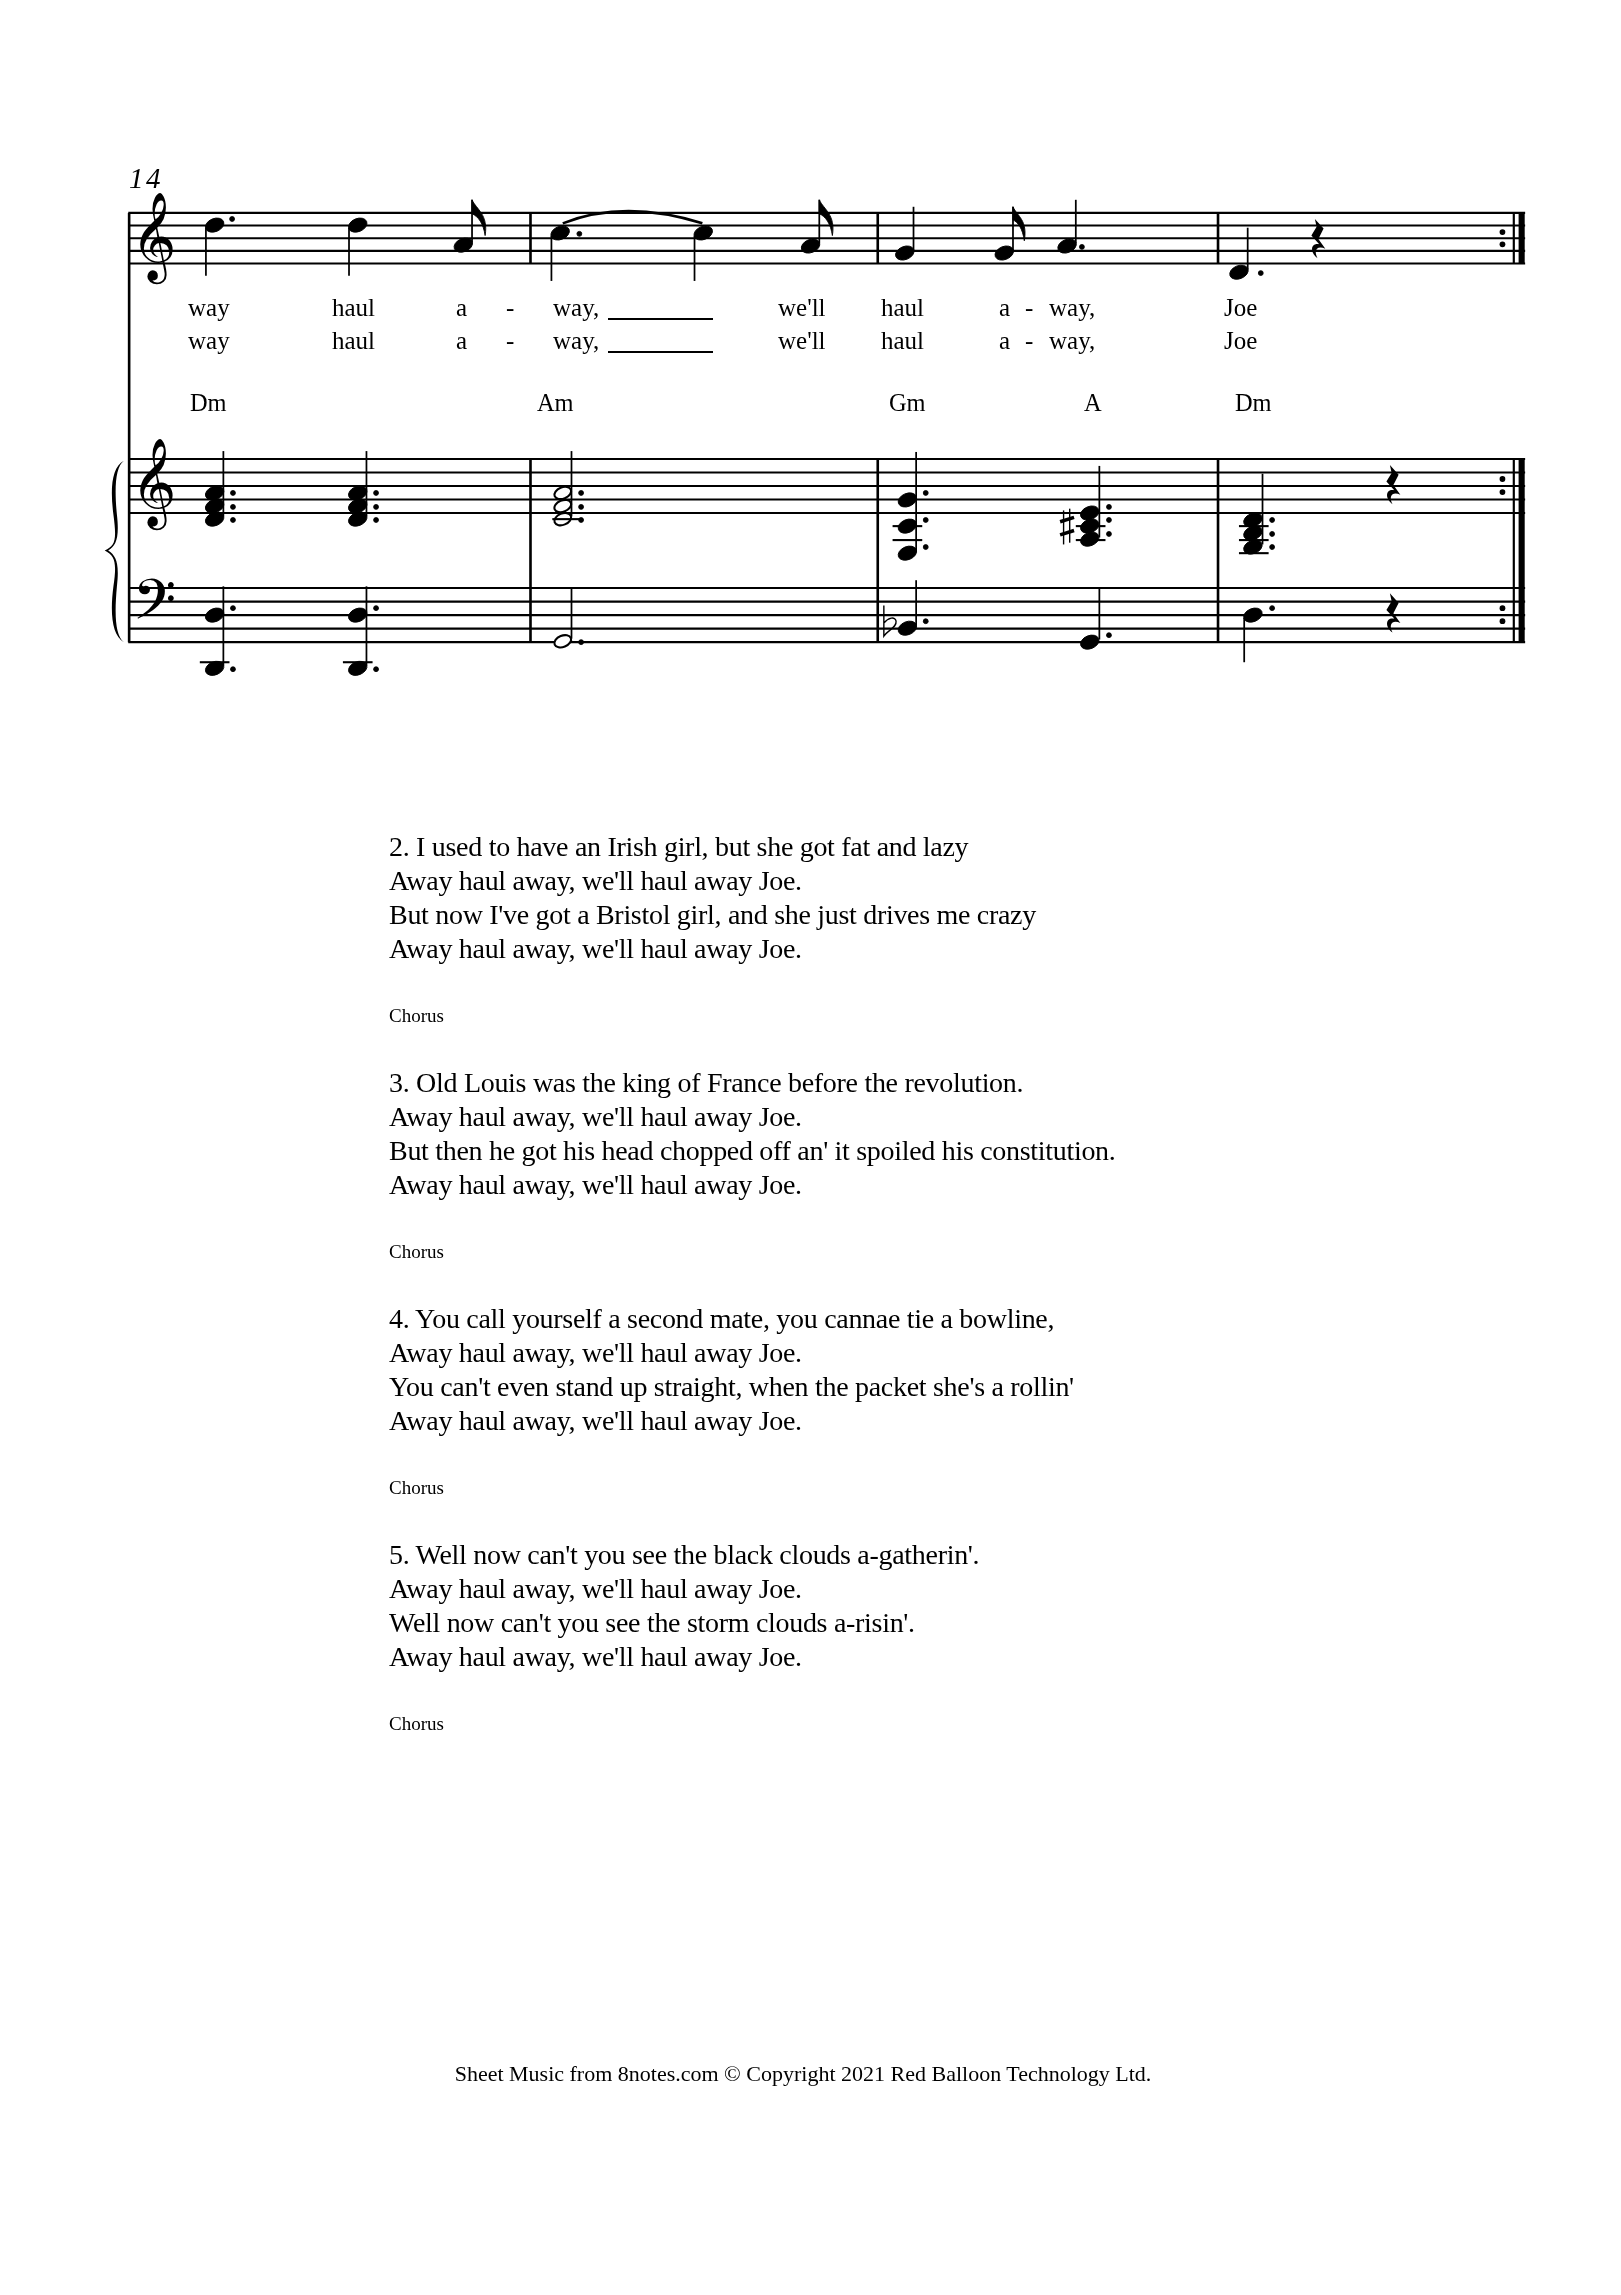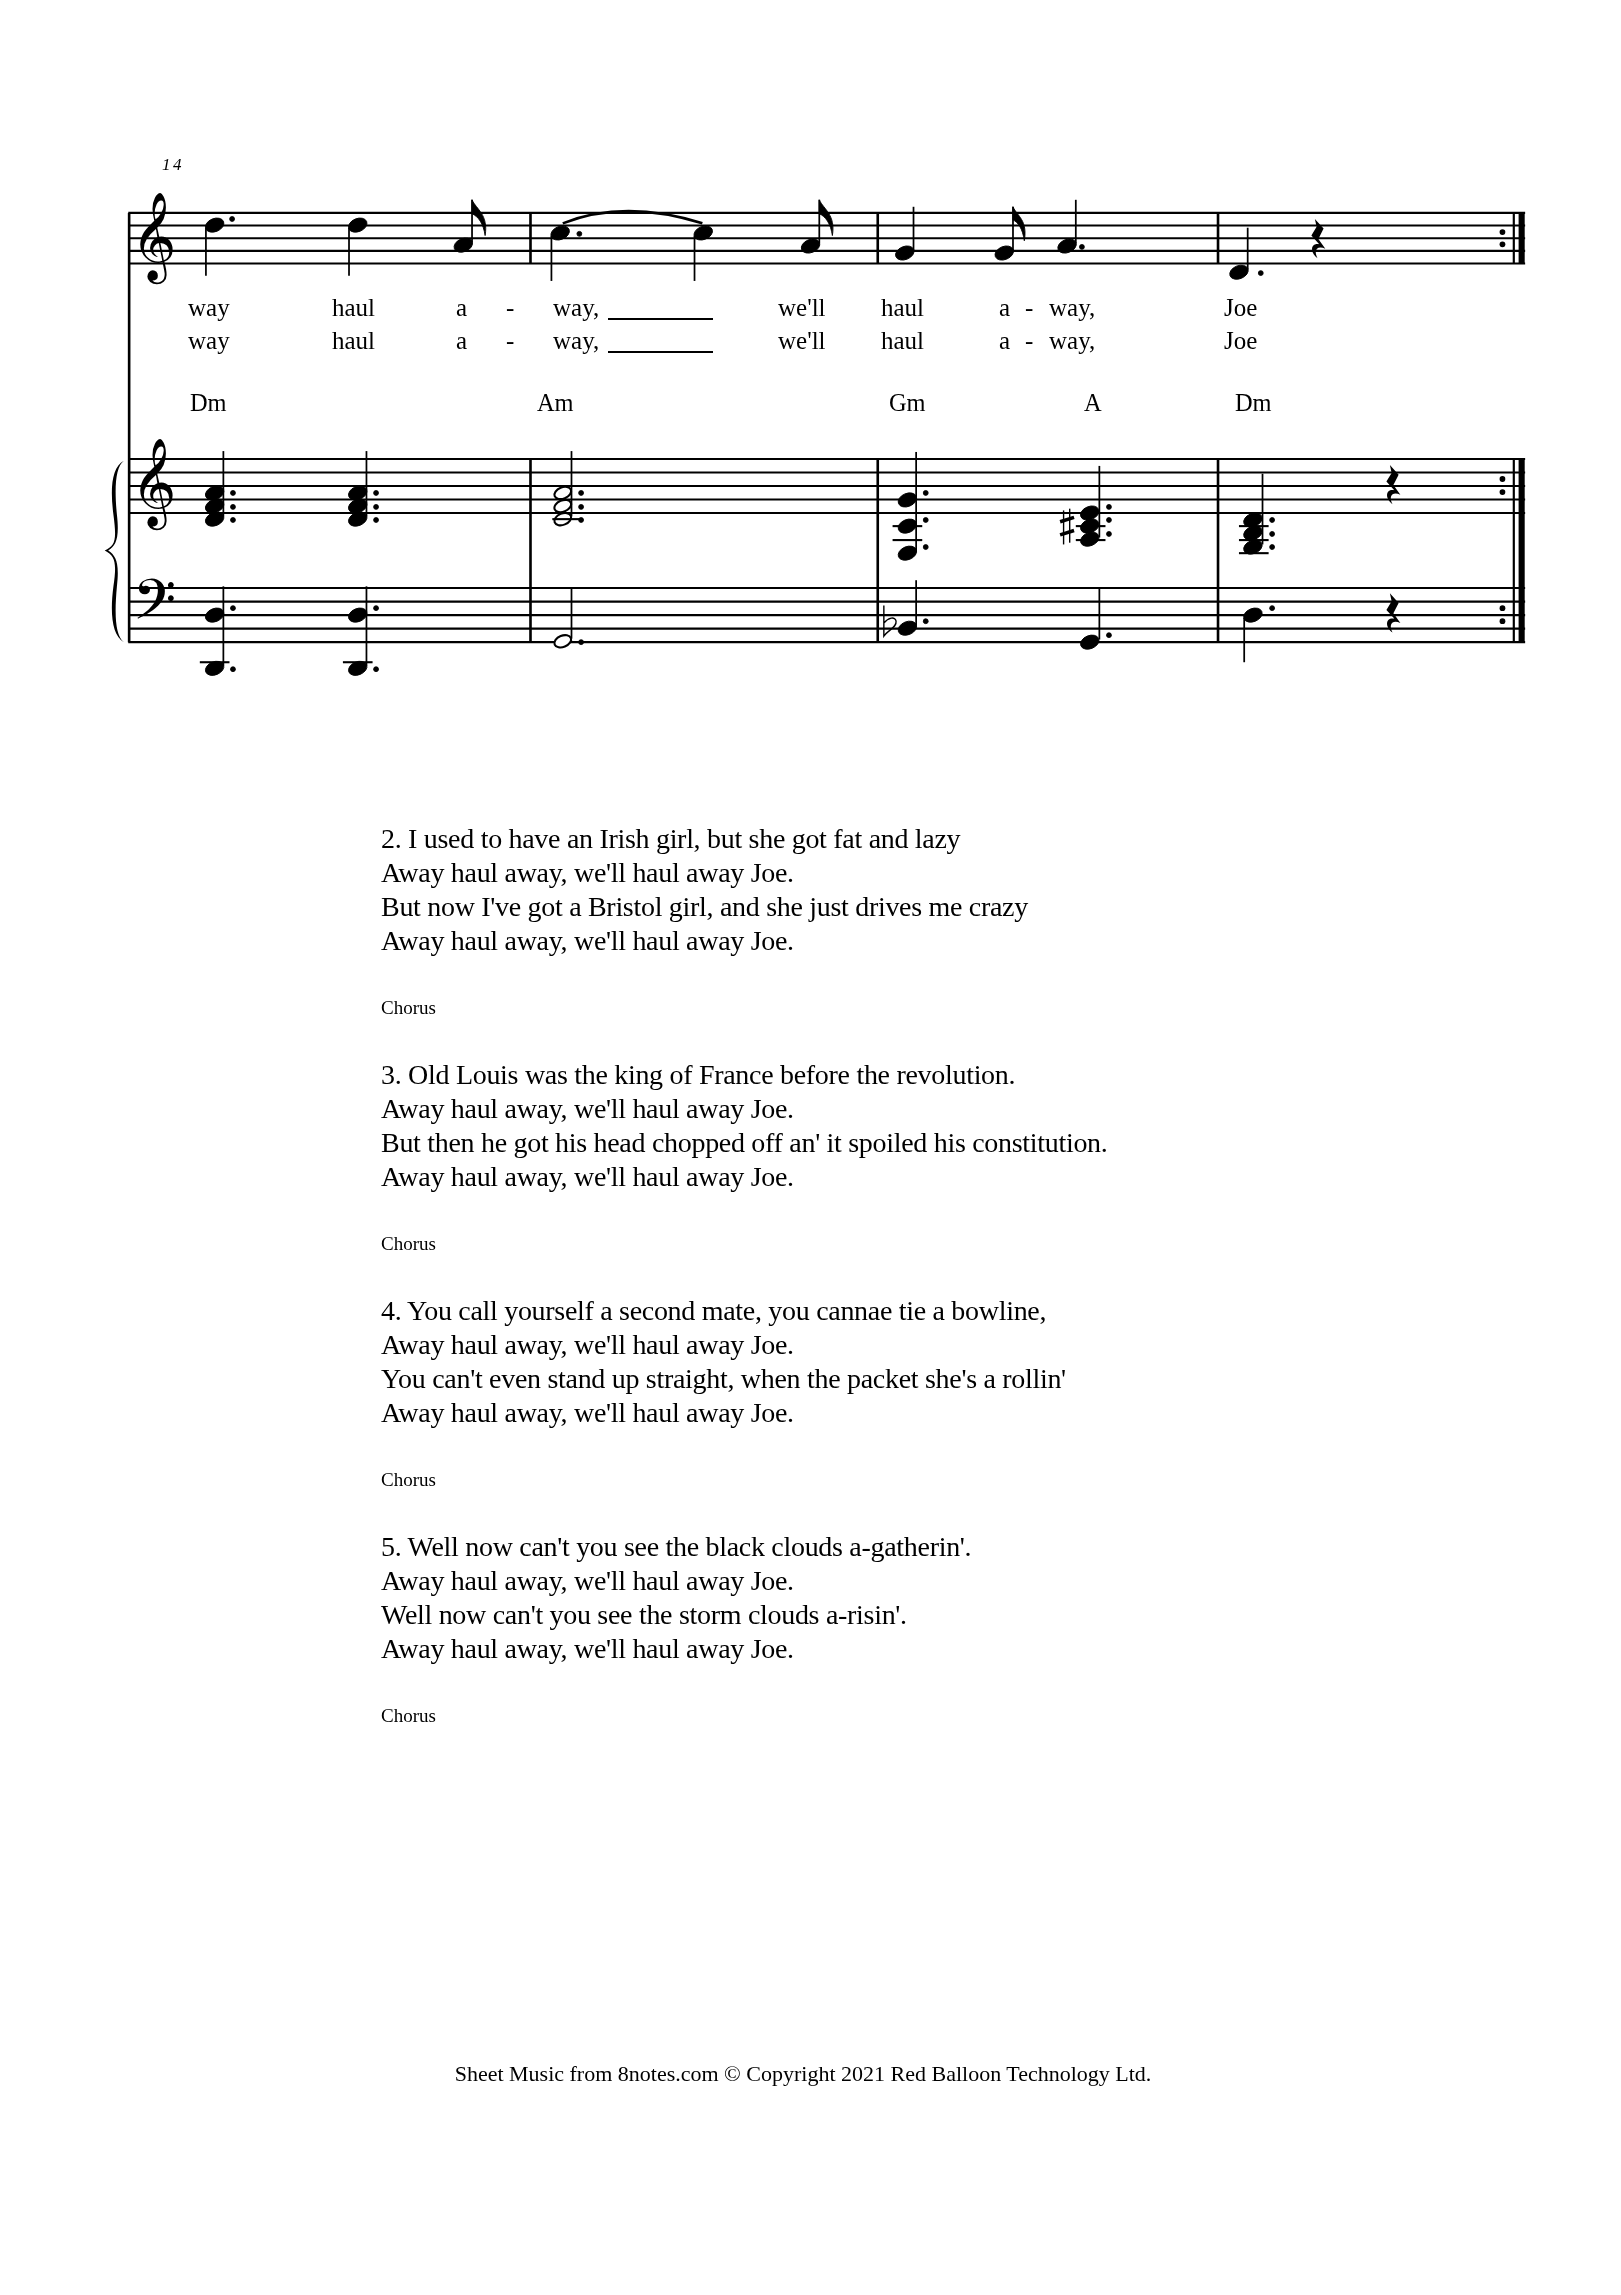--- a/index.html
+++ b/index.html
@@ -1,25 +1,25 @@
 <!DOCTYPE html>
 <html style="font-size:14px"><head>
 <meta charset="utf-8">
 <style>
   html, body { margin: 0; padding: 0; background: #ffffff; }
   body { width: 1622px; height: 2295px; position: relative; overflow: hidden;
          font-family: "Liberation Serif", "DejaVu Serif", serif; color: #000; }
   #score { position: absolute; left: 0; top: 0; width: 1622px; height: 698px; }
-  .measure-number { position: absolute; left: 129px; top: 155px; font-style: italic;
-         font-size: 17px; letter-spacing: 2.6px; margin-left: 33px; }
+  .measure-number { position: absolute; left: 129px; top: 162px; font-style: italic;
+         font-size: 29px; letter-spacing: 2.6px; }
   .lyric { position: absolute; font-size: 25px; white-space: nowrap; line-height: 1; text-align: center; }
   .chord { position: absolute; font-size: 24.4px; white-space: nowrap; line-height: 1; top: 391px; }
   .verses { position: absolute; left: 381px; top: 822px; width: 1047px; }
   .verse-line { font-size: 28px; line-height: 34px; white-space: nowrap; letter-spacing: -0.3px; }
-  .verse { margin: 0; }
+  .verse { margin: 8px; }
   .chorus-label { font-size: 19px; line-height: 34px; margin: 33px 0 33px 0; }
   .footer { position: absolute; left: 0; width: 1606px; top: 2061px; text-align: center;
          font-size: 22px; }
   .melisma { position: absolute; height: 1.7px; background: #000; }
 </style>
 </head>
 <body>
 
 <svg id="score" viewBox="0 0 1859 800" xmlns="http://www.w3.org/2000/svg">
   <g stroke="#000" stroke-width="2.4" fill="none">

